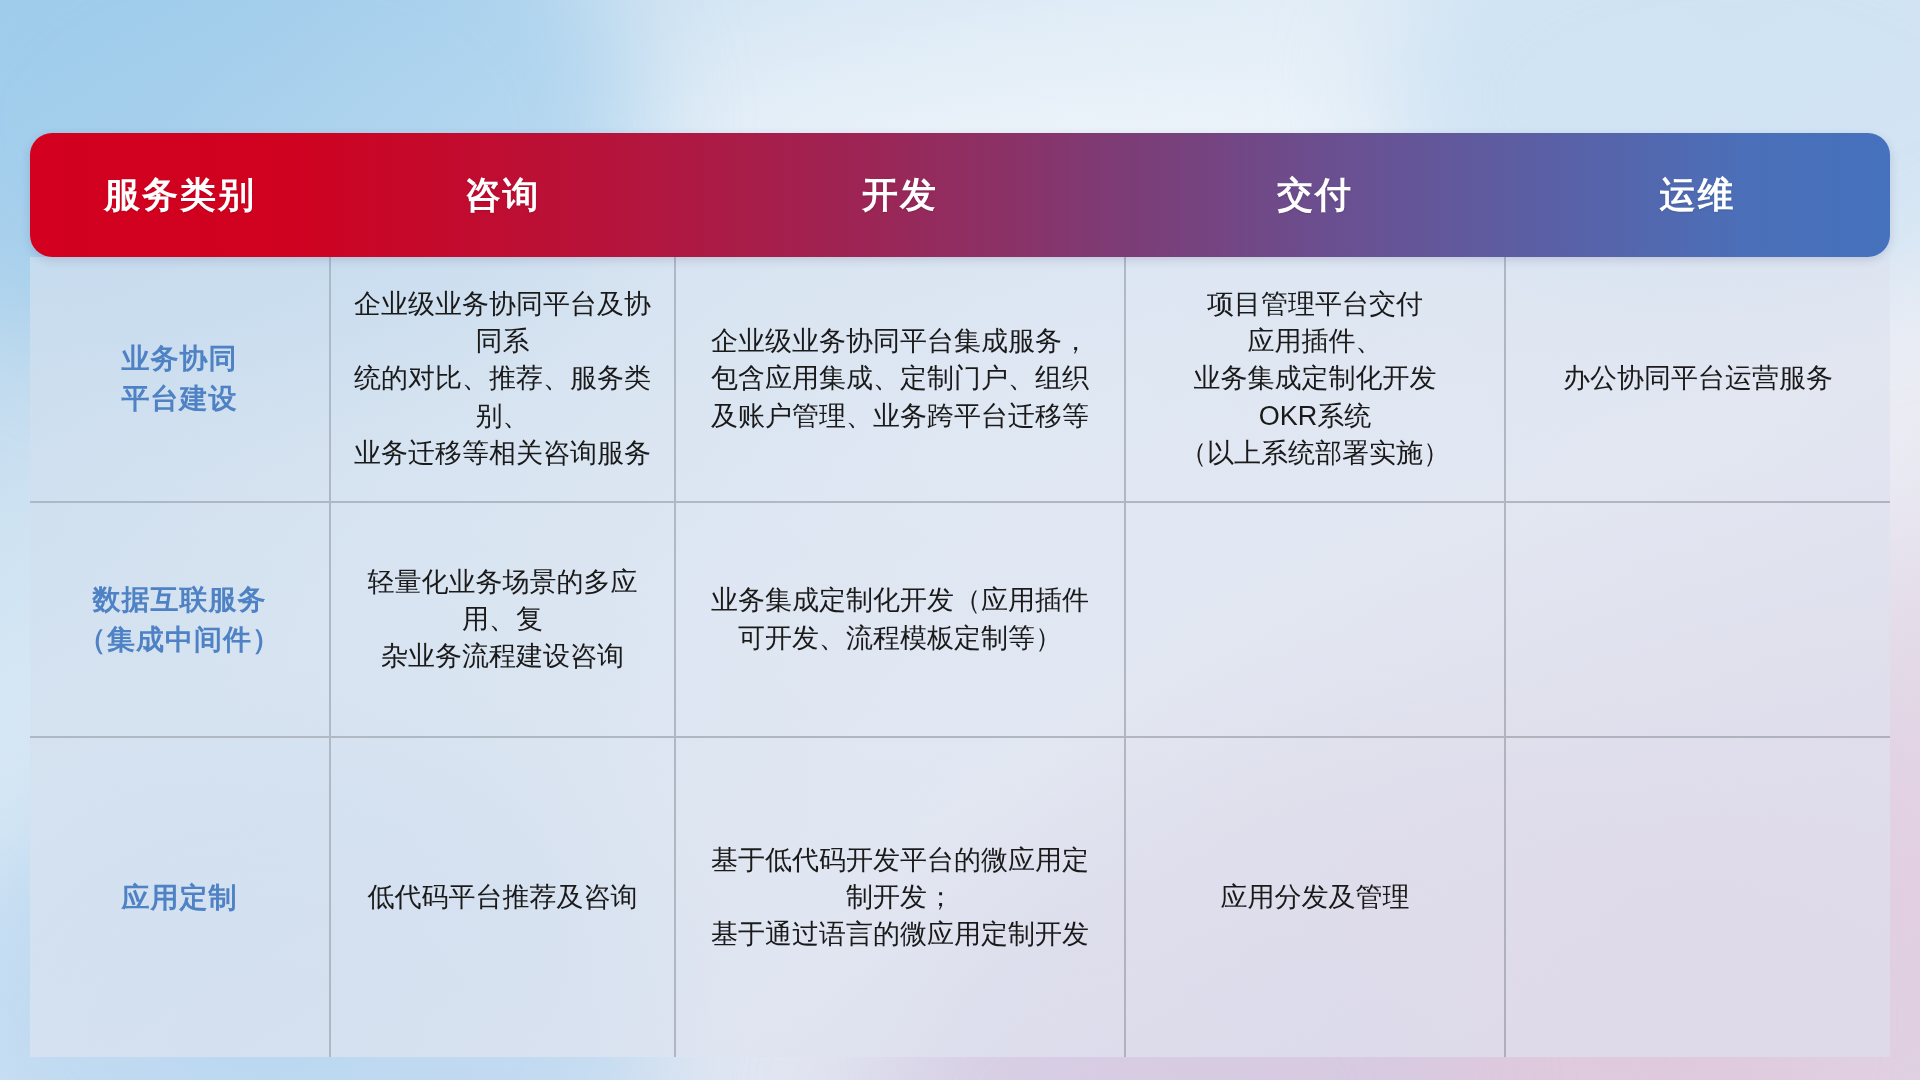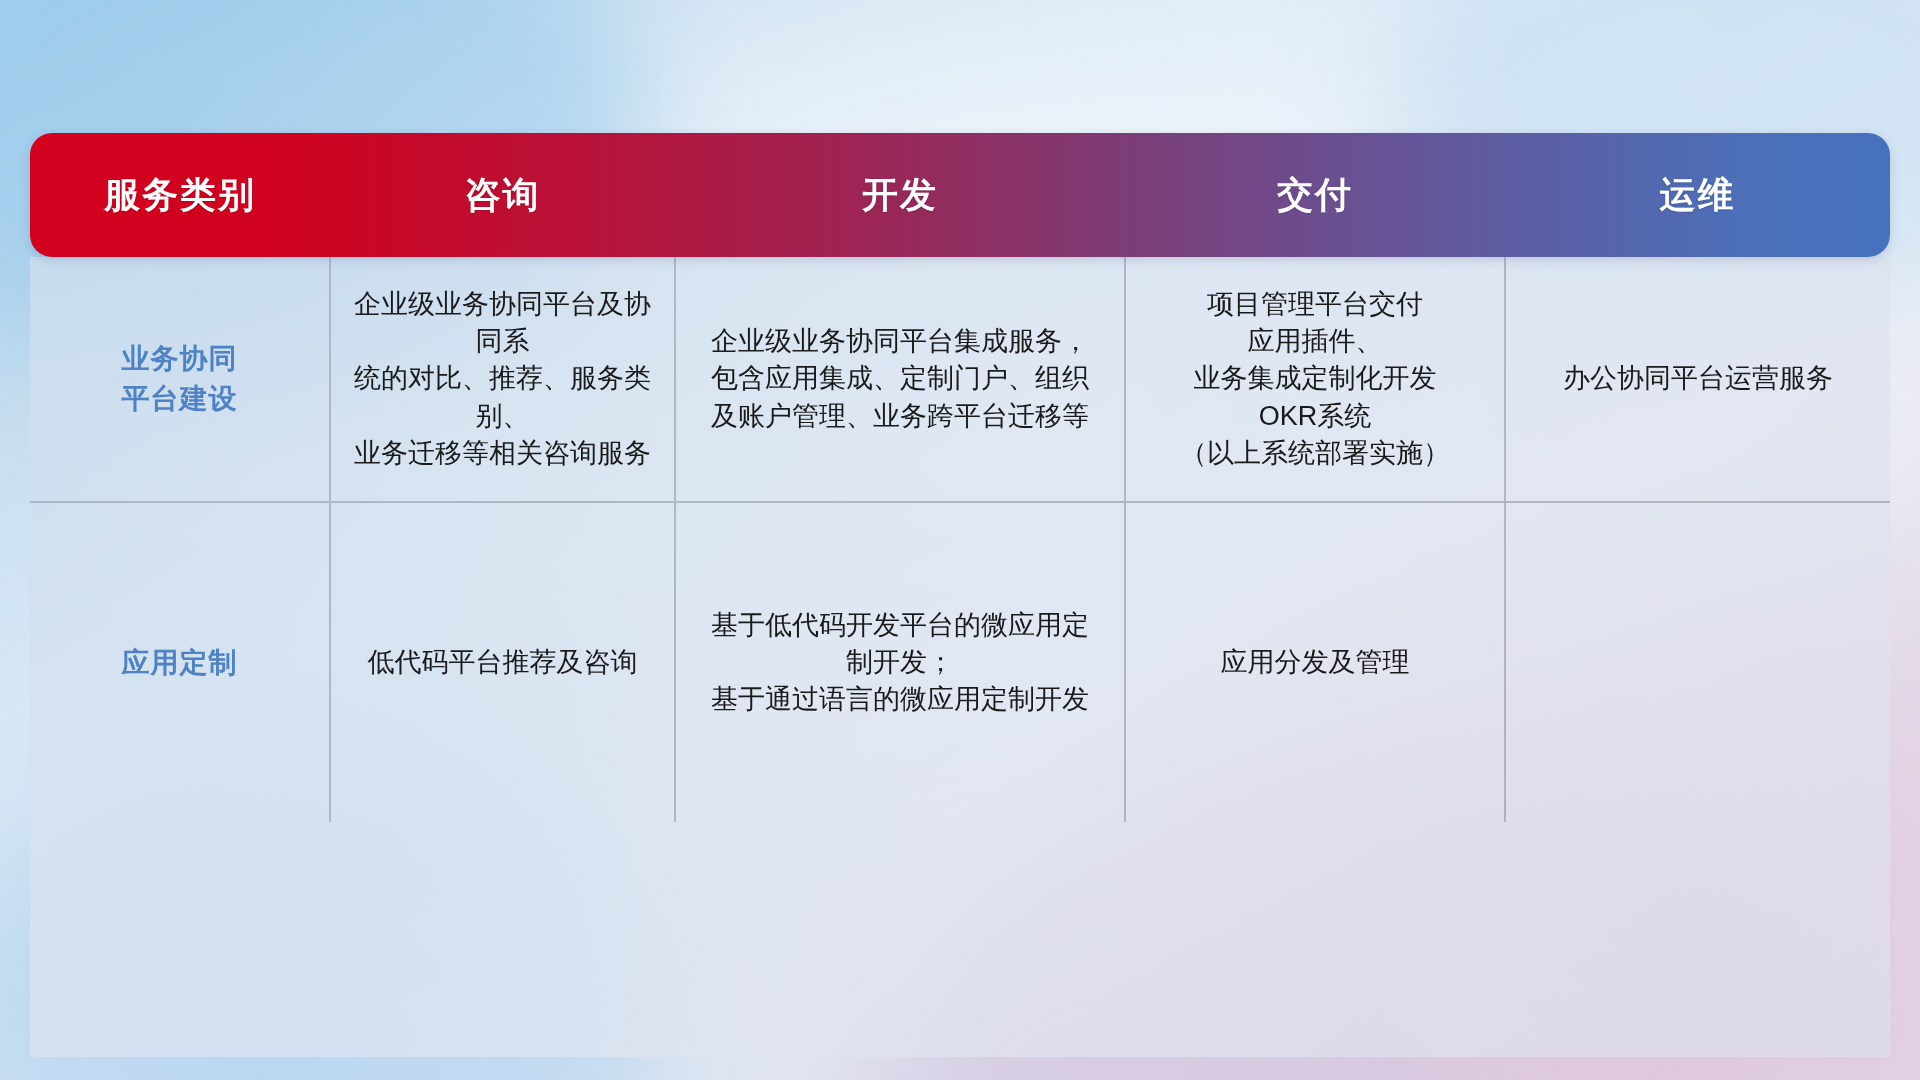--- a/index.html
+++ b/index.html
@@ -124,20 +124,36 @@
               <span class="cell-line">项目管理平台交付</span>
               <span class="cell-line">应用插件、</span>
               <span class="cell-line">业务集成定制化开发</span>
               <span class="cell-line">OKR系统</span>
               <span class="cell-line">（以上系统部署实施）</span>
             </td>
             <td>
               <span class="cell-line">办公协同平台运营服务</span>
             </td>
           </tr>
+          <tr style="height: 235px;">
+            <td>
+              <span class="cell-line">数据互联服务</span>
+              <span class="cell-line">（集成中间件）</span>
+            </td>
+            <td>
+              <span class="cell-line">轻量化业务场景的多应用、复</span>
+              <span class="cell-line">杂业务流程建设咨询</span>
+            </td>
+            <td>
+              <span class="cell-line">业务集成定制化开发（应用插件</span>
+              <span class="cell-line">可开发、流程模板定制等）</span>
+            </td>
+            <td class="empty"></td>
+            <td class="empty"></td>
+          </tr>
           <tr style="height: 320px;">
             <td>
               <span class="cell-line">应用定制</span>
             </td>
             <td>
               <span class="cell-line">低代码平台推荐及咨询</span>
             </td>
             <td>
               <span class="cell-line">基于低代码开发平台的微应用定</span>
               <span class="cell-line">制开发；</span>

